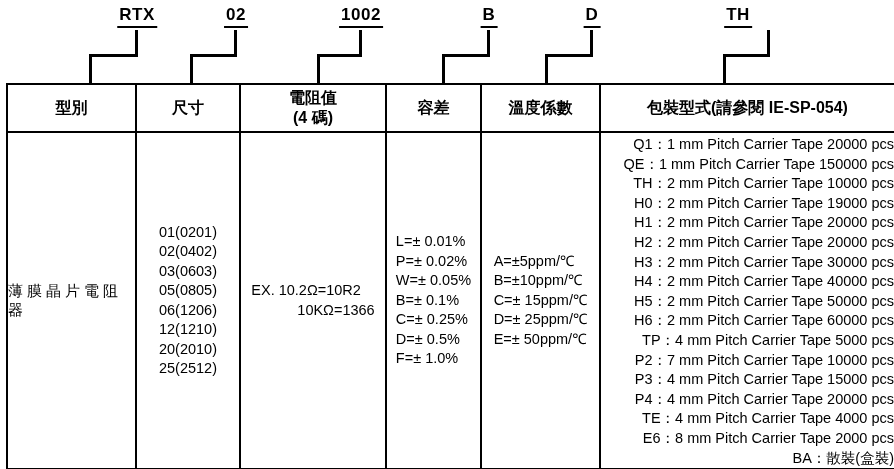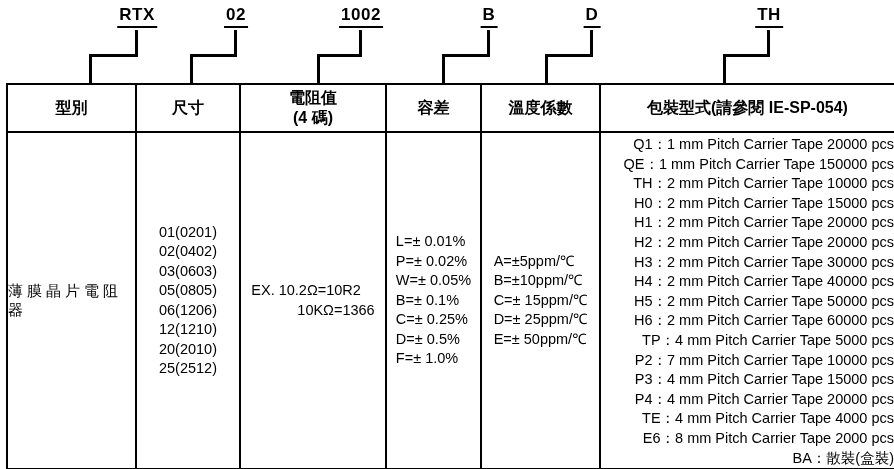--- a/index.html
+++ b/index.html
@@ -77,21 +77,21 @@
 </head>
 <body>
 
 <div class="screen">
 
   <span class="code-label" style="left:137px">RTX</span>
   <span class="code-label" style="left:236px">02</span>
   <span class="code-label" style="left:361px">1002</span>
   <span class="code-label" style="left:489px">B</span>
   <span class="code-label" style="left:592px">D</span>
-  <span class="code-label" style="left:769px">TH</span>
+  <span class="code-label" style="left:738px">TH</span>
 
   <div class="seg" style="left:135px;top:30px;width:3px;height:24px"></div>
   <div class="seg" style="left:89px;top:54px;width:49px;height:3px"></div>
   <div class="seg" style="left:89px;top:57px;width:3px;height:26px"></div>
 
   <div class="seg" style="left:234px;top:30px;width:3px;height:24px"></div>
   <div class="seg" style="left:190px;top:54px;width:47px;height:3px"></div>
   <div class="seg" style="left:190px;top:57px;width:3px;height:26px"></div>
 
   <div class="seg" style="left:359px;top:30px;width:3px;height:24px"></div>
@@ -174,21 +174,21 @@
           <div>D=± 25ppm/℃</div>
           <div>E=± 50ppm/℃</div>
         </div>
       </td>
 
       <td class="cell-pkg">
         <div class="pkg-list">
           <div>Q1：1 mm Pitch Carrier Tape 20000 pcs</div>
           <div>QE：1 mm Pitch Carrier Tape 150000 pcs</div>
           <div>TH：2 mm Pitch Carrier Tape 10000 pcs</div>
-          <div>H0：2 mm Pitch Carrier Tape 15000 pcs</div>
+          <div>H0：2 mm Pitch Carrier Tape 19000 pcs</div>
           <div>H1：2 mm Pitch Carrier Tape 20000 pcs</div>
           <div>H2：2 mm Pitch Carrier Tape 20000 pcs</div>
           <div>H3：2 mm Pitch Carrier Tape 30000 pcs</div>
           <div>H4：2 mm Pitch Carrier Tape 40000 pcs</div>
           <div>H5：2 mm Pitch Carrier Tape 50000 pcs</div>
           <div>H6：2 mm Pitch Carrier Tape 60000 pcs</div>
           <div>TP：4 mm Pitch Carrier Tape 5000 pcs</div>
           <div>P2：7 mm Pitch Carrier Tape 10000 pcs</div>
           <div>P3：4 mm Pitch Carrier Tape 15000 pcs</div>
           <div>P4：4 mm Pitch Carrier Tape 20000 pcs</div>

